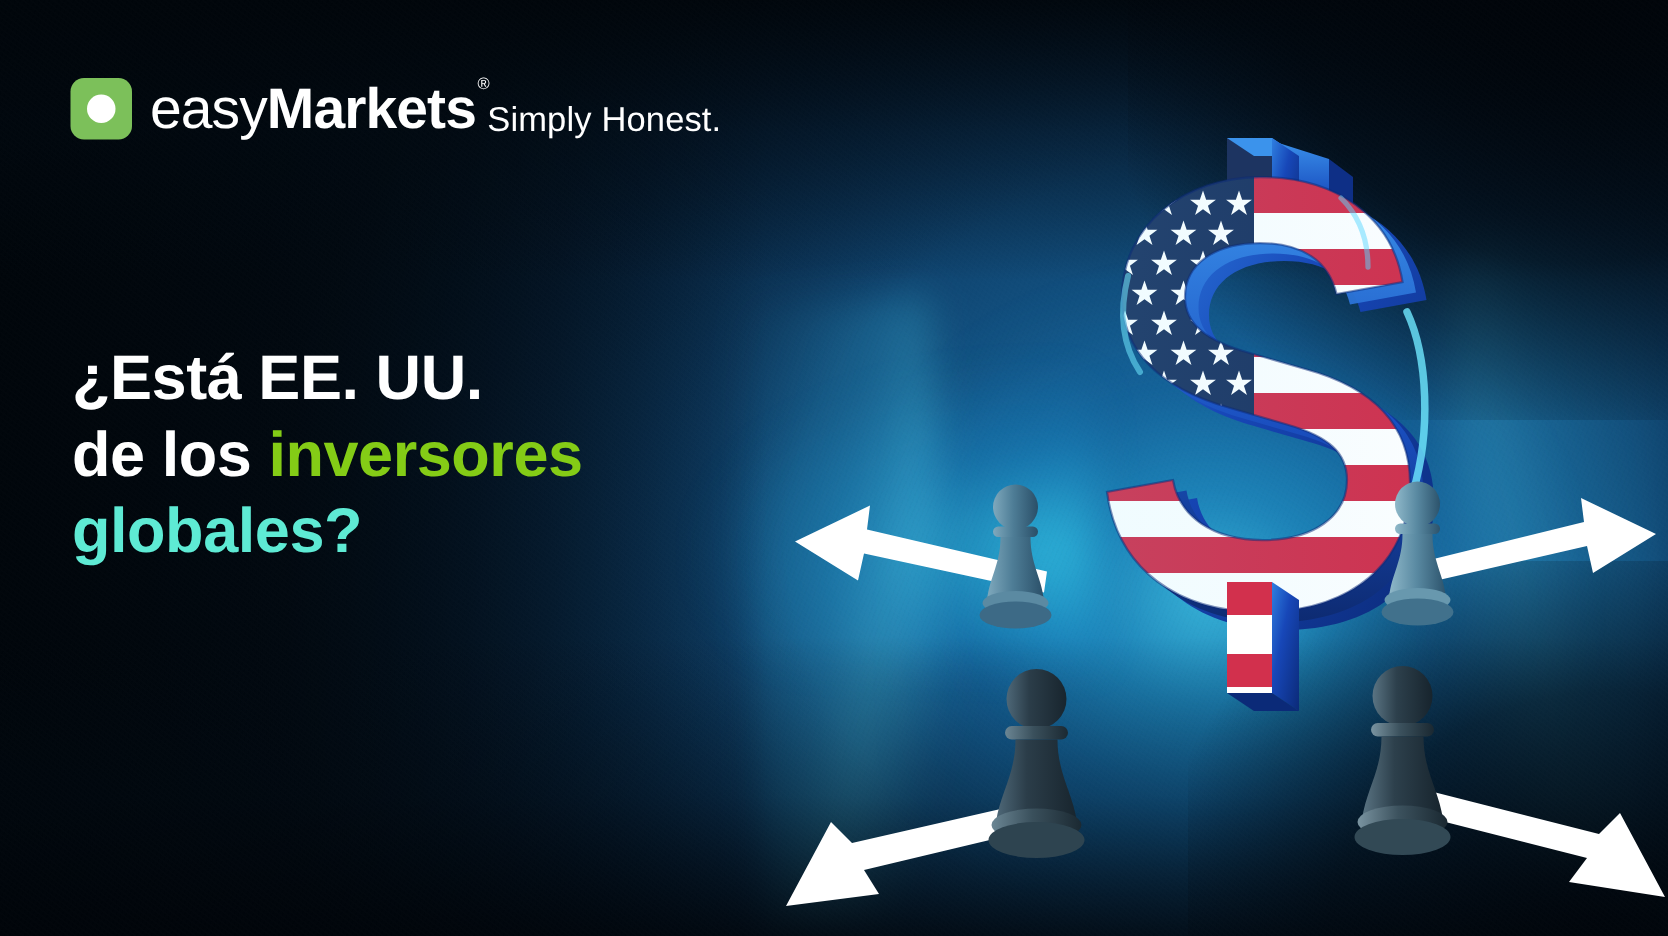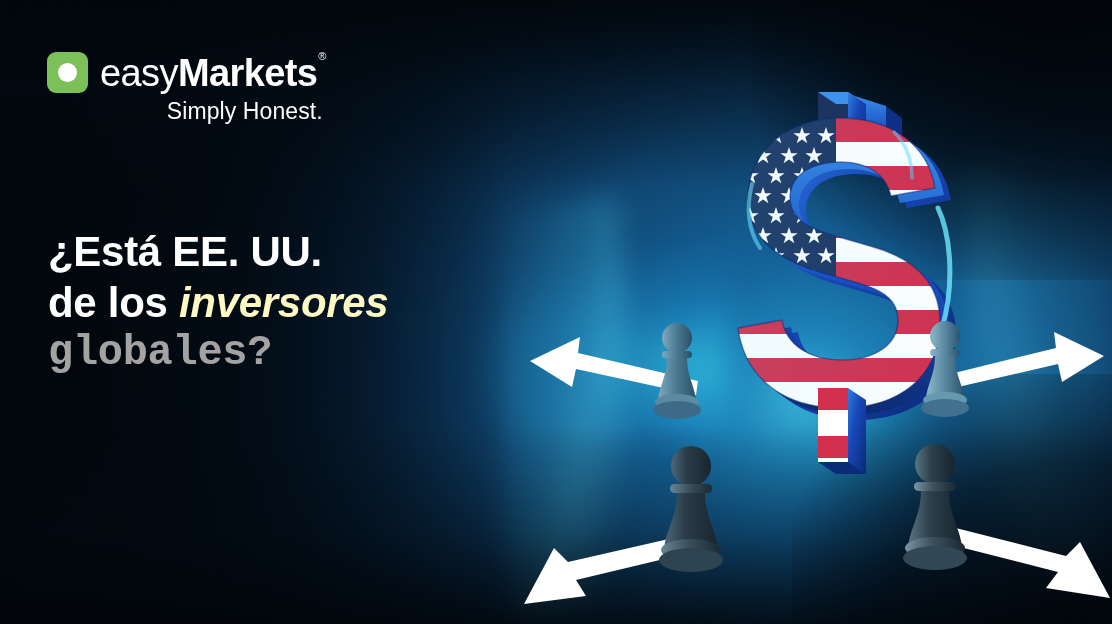--- a/index.html
+++ b/index.html
@@ -91,21 +91,21 @@
     background: linear-gradient(255deg, rgba(0,0,0,0) 0%, rgba(50,185,240,0.18) 42%, rgba(80,220,255,0.24) 60%, rgba(0,0,0,0) 86%);
     filter: blur(14px);
     transform: rotate(3deg);
   }
 
   
   .logo {
     position: absolute;
     left: 47px; top: 52px;
     display: flex;
-    flex-direction: column;
+    flex-direction: row;
     align-items: flex-start;
   }
   .logo-row {
     display: flex;
     align-items: center;
   }
   .logo-mark {
     width: 41px; height: 41px;
     border-radius: 9px;
     display: flex;
@@ -438,17 +438,17 @@
       <div class="logo-mark" style="background: rgb(124, 192, 90);">
         <div class="logo-mark-dot" style="background: rgb(255, 255, 255);"></div>
       </div>
       <div class="logo-word"><span>easy</span><span class="bold">Markets</span><span class="logo-reg">®</span></div>
     </div>
     <div class="logo-tagline">Simply Honest.</div>
   </div>
 
   <div class="headline">
     <div>¿Está EE. UU.</div>
-    <div><span>de los </span><span class="hl" style="color: #fef9c3; font-style: italic;">inversores</span></div>
-    <div class="hl" style="color: #a3a3a3; font-family: Liberation Mono, monospace;">globales?</div>
+    <div><span>de los </span><span class="hl" style="color: #84cc16;">inversores</span></div>
+    <div class="hl" style="color: #5eead4;">globales?</div>
   </div>
 
 </div>
 
 </body></html>

